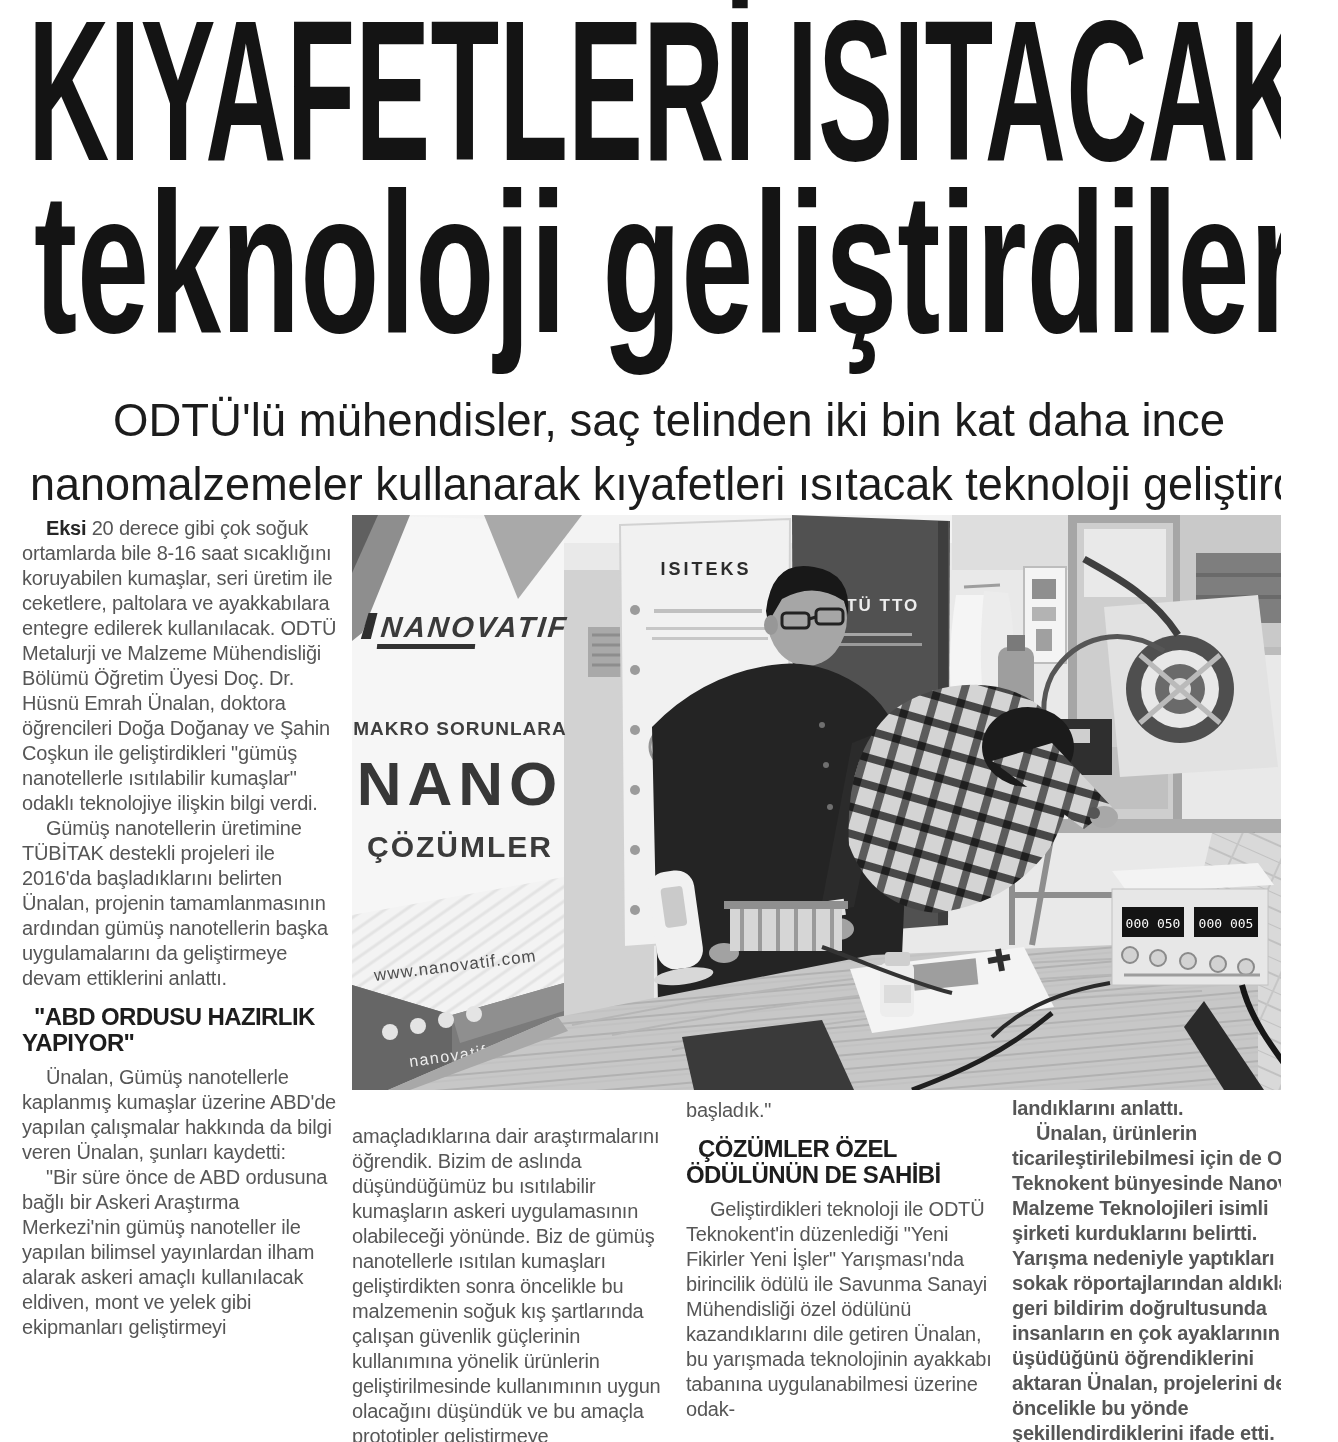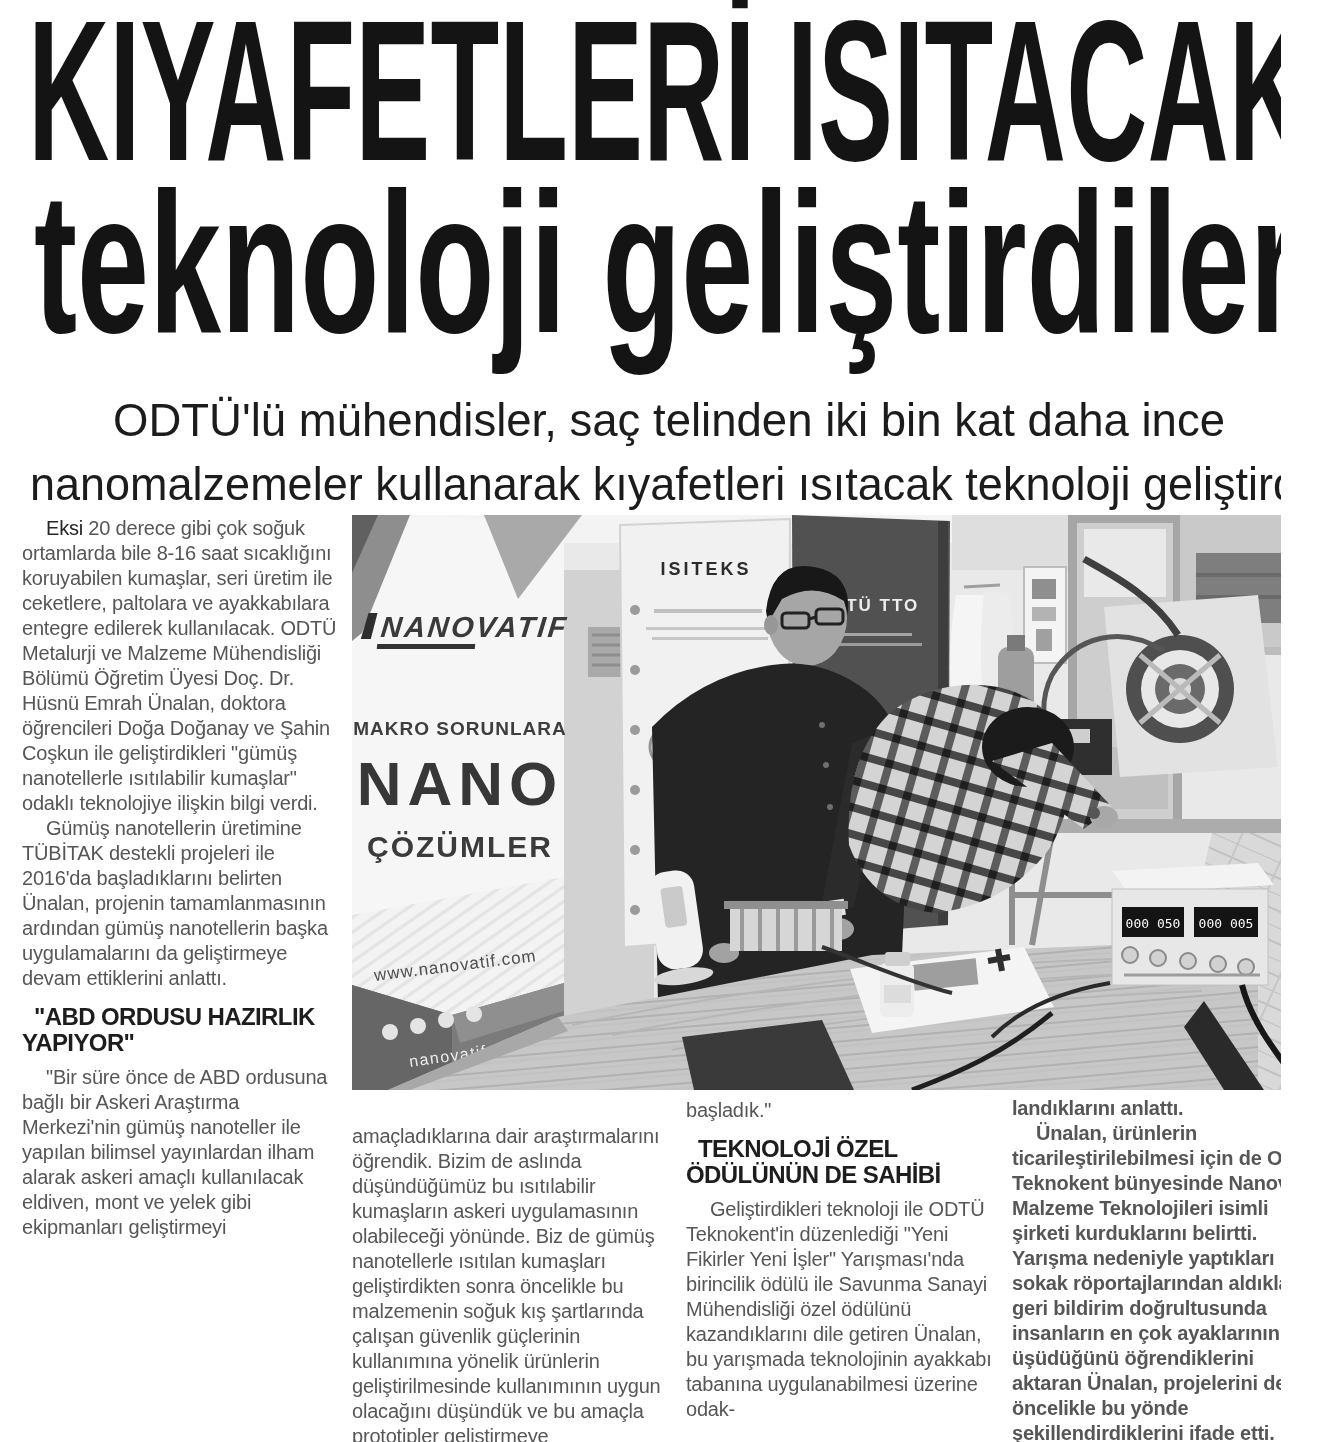--- a/index.html
+++ b/index.html
@@ -8,21 +8,21 @@
     overflow:hidden; font-family:"Liberation Sans", sans-serif;
   }
   .headline-svg { position:absolute; top:0; left:0; }
   .subheadline-svg { position:absolute; top:376px; left:0; }
   .col {
     position:absolute; color:#565656; font-size:20px; line-height:25px;
     letter-spacing:-0.2px; text-align:left;
   }
   .col p { margin:0; text-indent:24px; }
   .col p.noindent { text-indent:0; }
-  .lead { color:#262626; font-weight:normal; }
+  .lead { color:#262626; font-weight:bold; }
   .subhead {
     font-weight:bold; color:#1d1d1d; font-size:24px; line-height:26px;
     margin:13px 0 9px 0; letter-spacing:-0.6px; text-indent:12px;
   }
   .photo-wrap { position:absolute; left:352px; top:515px; width:970px; height:575px; }
   svg text { font-family:"Liberation Sans", sans-serif; }
   .mono { font-family:"DejaVu Sans Mono", monospace; }
 </style>
 </head>
 <body>
@@ -36,20 +36,21 @@
 
   <svg class="subheadline-svg" width="1338" height="140" viewBox="0 0 1338 140">
     <text x="669" y="60" text-anchor="middle" font-size="47" fill="#1c1c1c" textLength="1112" lengthAdjust="spacingAndGlyphs">ODTÜ'lü mühendisler, saç telinden iki bin kat daha ince</text>
     <text x="669" y="124" text-anchor="middle" font-size="47" fill="#1c1c1c" textLength="1278" lengthAdjust="spacingAndGlyphs">nanomalzemeler kullanarak kıyafetleri ısıtacak teknoloji geliştirdi</text>
   </svg>
 
   <div class="col" style="left:22px; top:516px; width:316px;">
     <p><span class="lead">Eksi</span><span> 20 derece gibi çok soğuk ortamlarda bile 8-16 saat sıcaklığını koruyabilen kumaşlar, seri üretim ile ceketlere, paltolara ve ayakkabılara entegre edilerek kullanılacak. ODTÜ Metalurji ve Malzeme Mühendisliği Bölümü Öğretim Üyesi Doç. Dr. Hüsnü Emrah Ünalan, doktora öğrencileri Doğa Doğanay ve Şahin Coşkun ile geliştirdikleri "gümüş nanotellerle ısıtılabilir kumaşlar" odaklı teknolojiye ilişkin bilgi verdi.</span></p>
     <p>Gümüş nanotellerin üretimine TÜBİTAK destekli projeleri ile 2016'da başladıklarını belirten Ünalan, projenin tamamlanmasının ardından gümüş nanotellerin başka uygulamalarını da geliştirmeye devam ettiklerini anlattı.</p>
     <h3 class="subhead">"ABD ORDUSU HAZIRLIK YAPIYOR"</h3>
+    <p>Ünalan, Gümüş nanotellerle kaplanmış kumaşlar üzerine ABD'de yapılan çalışmalar hakkında da bilgi veren Ünalan, şunları kaydetti:</p>
     <p>"Bir süre önce de ABD ordusuna bağlı bir Askeri Araştırma Merkezi'nin gümüş nanoteller ile yapılan bilimsel yayınlardan ilham alarak askeri amaçlı kullanılacak eldiven, mont ve yelek gibi ekipmanları geliştirmeyi</p>
   </div>
 
   <div class="photo-wrap">
     <svg width="970" height="575" viewBox="0 0 970 575">
       <defs>
         <pattern id="plaid" width="26" height="26" patternUnits="userSpaceOnUse" patternTransform="rotate(16)">
           <rect width="26" height="26" fill="#d4d4d4"></rect>
           <rect y="9" width="26" height="8" fill="#474747"></rect>
           <rect x="9" width="8" height="26" fill="#474747" opacity="0.85"></rect>
@@ -274,21 +275,21 @@
       <polygon points="852,486 912,575 872,575 832,512" fill="#2a2a2a"></polygon>
     </svg>
   </div>
 
   <div class="col" style="left:352px; top:1124px; width:316px;">
     <p class="noindent">amaçladıklarına dair araştırmalarını öğrendik. Bizim de aslında düşündüğümüz bu ısıtılabilir kumaşların askeri uygulamasının olabileceği yönünde. Biz de gümüş nanotellerle ısıtılan kumaşları geliştirdikten sonra öncelikle bu malzemenin soğuk kış şartlarında çalışan güvenlik güçlerinin kullanımına yönelik ürünlerin geliştirilmesinde kullanımının uygun olacağını düşündük ve bu amaçla prototipler geliştirmeye</p>
   </div>
 
   <div class="col" style="left:686px; top:1098px; width:314px;">
     <p class="noindent">başladık."</p>
-    <h3 class="subhead">TEKNOLOJİ ÖZEL ÖDÜLÜNÜN DE SAHİBİ</h3>
+    <h3 class="subhead">ÇÖZÜMLER ÖZEL ÖDÜLÜNÜN DE SAHİBİ</h3>
     <p>Geliştirdikleri teknoloji ile ODTÜ Teknokent'in düzenlediği "Yeni Fikirler Yeni İşler" Yarışması'nda birincilik ödülü ile Savunma Sanayi Mühendisliği özel ödülünü kazandıklarını dile getiren Ünalan, bu yarışmada teknolojinin ayakkabı tabanına uygulanabilmesi üzerine odak-</p>
   </div>
 
   <div class="col" style="left:1012px; top:1096px; width:314px;font-weight:bold;">
     <p class="noindent">landıklarını anlattı.</p>
     <p>Ünalan, ürünlerin ticarileştirilebilmesi için de ODTÜ Teknokent bünyesinde Nanovatif Malzeme Teknolojileri isimli şirketi kurduklarını belirtti. Yarışma nedeniyle yaptıkları sokak röportajlarından aldıkları geri bildirim doğrultusunda insanların en çok ayaklarının üşüdüğünü öğrendiklerini aktaran Ünalan, projelerini de öncelikle bu yönde şekillendirdiklerini ifade etti. (AA)</p>
   </div>
 
 </div>
 

